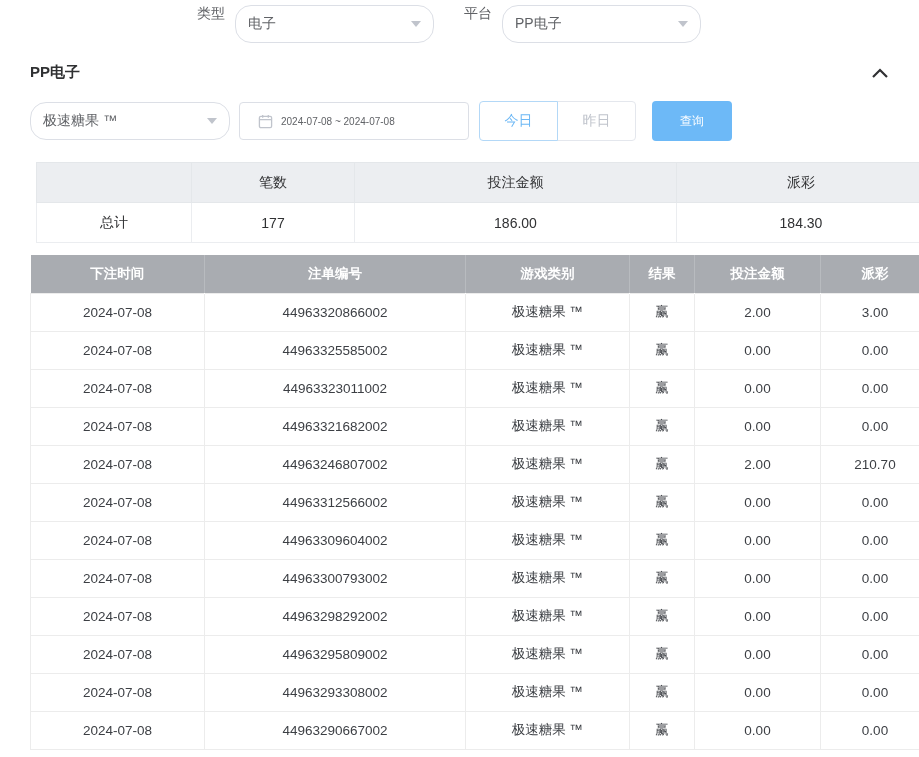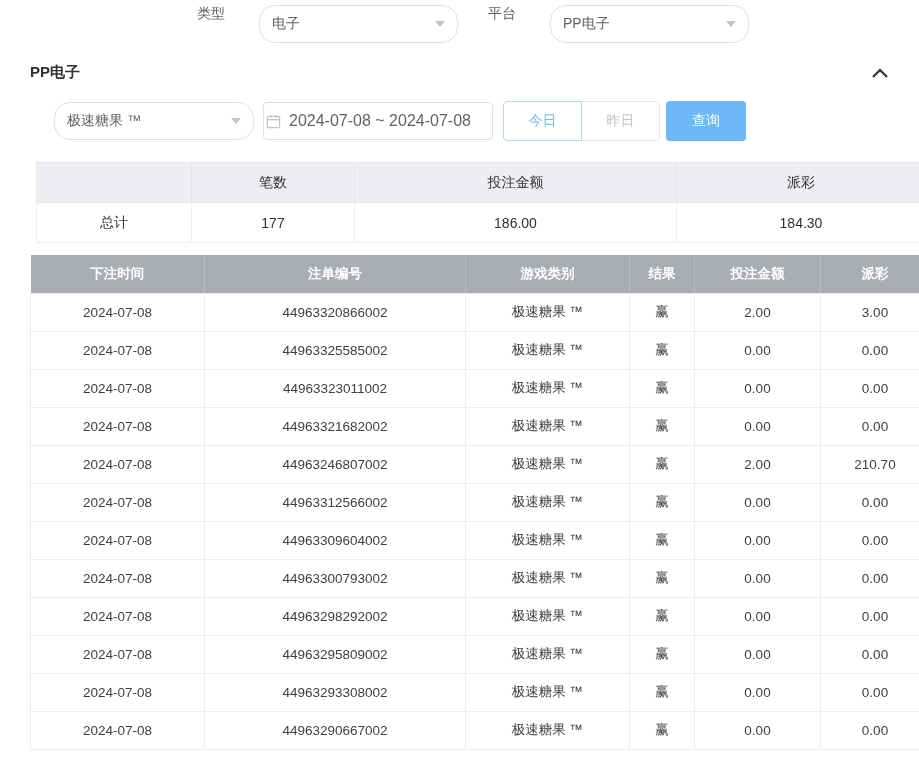--- a/index.html
+++ b/index.html
@@ -10,57 +10,57 @@
     font-family: "Liberation Sans", sans-serif;
     color: #303133;
   }
 
   
   .top-filter { display:flex; align-items:flex-start; padding: 5px 0 0 197px; height: 48px; }
   .filter-label { font-size: 14px; color: #606266; margin-right: 10px; }
   .select-box {
     width: 199px; height: 38px; border: 1px solid #dcdfe6; border-radius: 16px;
     display: flex; align-items: center; justify-content: space-between;
-    padding: 0 12px; font-size: 14px; color: #606266; background: #fff; cursor: pointer; margin-left: 24px;
+    padding: 0 12px; font-size: 14px; color: #606266; background: #fff; cursor: pointer;
   }
   .caret-down {
     width: 0; height: 0;
     border-left: 5px solid transparent; border-right: 5px solid transparent;
     border-top: 6px solid #c0c4cc;
   }
   .filter-gap { width: 30px; }
 
   
   .section-header {
     margin: 15px 30px 0 30px; display: flex; align-items: center; justify-content: space-between;
   }
   .section-title { font-size: 15px; font-weight: bold; color: #303133; }
   .chevron-up { cursor: pointer; display:flex; align-items:center; }
 
   
   .controls { margin: 19px 30px 0 30px; display: flex; align-items: center; }
   .game-select { width: 200px; }
   .date-box {
     margin-left: 9px; width: 230px; height: 38px; border: 1px solid #dcdfe6; border-radius: 4px;
-    display: flex; align-items: center; padding: 0 2px; font-size: 16px; color: #606266;
+    display: flex; align-items: center; padding: 0 18px; font-size: 10px; color: #606266;
     background: #fff; cursor: pointer;
   }
   .date-box svg { margin-right: 8px; flex: none; }
   .btn-group { display: flex; margin-left: 10px; }
   .btn-group button {
     width: 79px; height: 40px; background: #fff; border: 1px solid #e4e7ed;
     font-size: 14px; color: #c0c4cc; cursor: pointer; margin-left: -1px;
     font-family: "Liberation Sans", sans-serif; position: relative; text-align: center;
   }
   .btn-group button:first-child { border-radius: 4px 0 0 4px; margin-left: 0; }
   .btn-group button:last-child { border-radius: 0 4px 4px 0; }
   .btn-group button.active { color: #6db8f5; border-color: #b3d8f7; z-index: 1; }
   .query-btn {
-    margin-left: 6px; width: 80px; height: 40px; border: none; border-radius: 4px;
-    background: #6db9f7; color: #fff; font-size: 14px; cursor: pointer;
+    margin-left: 16px; width: 80px; height: 40px; border: none; border-radius: 4px;
+    background: #6db9f7; color: #fff; font-size: 12px; cursor: pointer;
     font-family: "Liberation Sans", sans-serif;
   }
 
   
   .summary-table {
     margin: 21px 0 0 36px; width: 889px; border-collapse: collapse; table-layout: fixed;
     font-size: 14px; text-align: center; color: #303133;
   }
   .summary-table th {
     background: #eceef1; height: 40px; font-weight: normal; border: 1px solid #e4e7ea;

